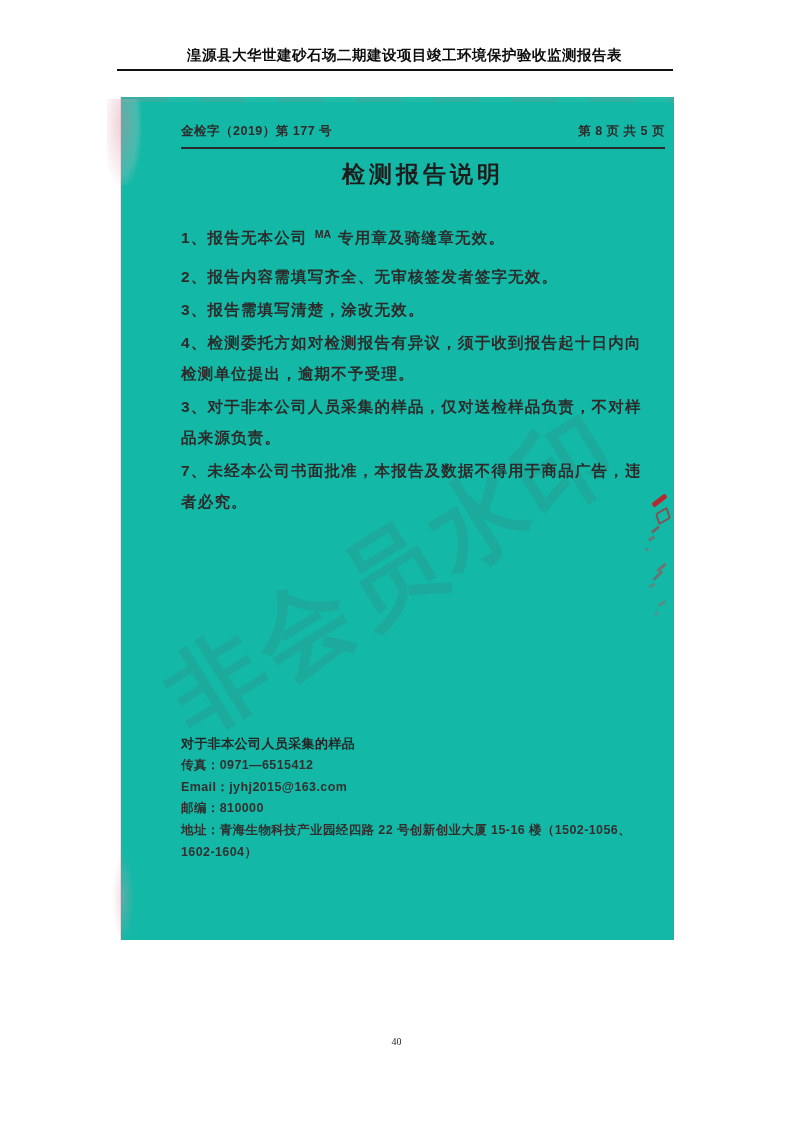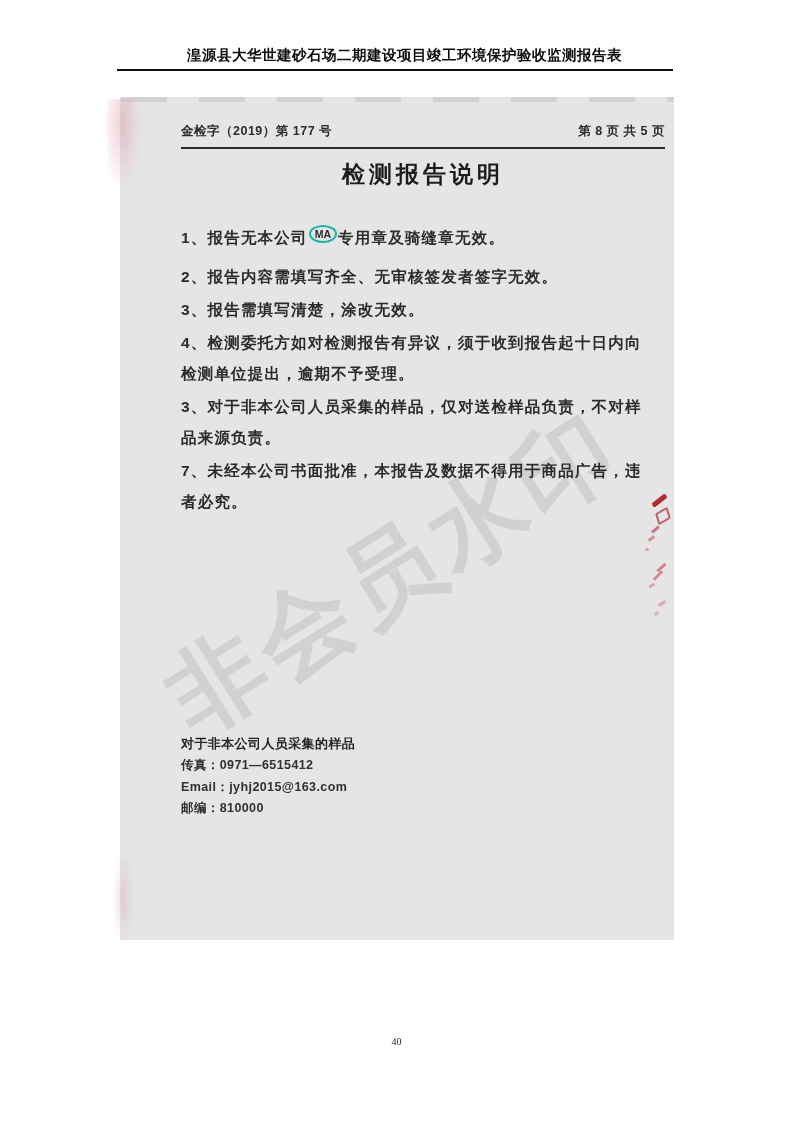--- a/index.html
+++ b/index.html
@@ -16,21 +16,21 @@
     letter-spacing:.5px;
     margin-left:8px;
   }
   .doc-header-rule{
     position:absolute;top:69px;left:117px;width:556px;height:2px;
     background:#101010;
   }
   
   .scan{
     position:absolute;left:120px;top:97px;width:553px;height:843px;
-    background:#e5e5e5;
+    background:#14b8a6;
     border-left:1px solid #ece4e4;
   }
   .scan-top-edge{
     position:absolute;top:0;left:0;right:0;height:5px;
     background:repeating-linear-gradient(90deg,
       rgba(150,150,150,.45) 0 46px, rgba(225,225,225,.12) 46px 78px);
     opacity:.55;
   }
   .smudge-top-left{
     position:absolute;left:-14px;top:2px;width:34px;height:86px;
@@ -156,16 +156,17 @@
     <span class="fr8"></span>
     <span class="fr9"></span>
     <span class="fr10"></span>
   </div>
 
   <div class="company">
     <div class="name">对于非本公司人员采集的样品</div>
     <div>传真：0971—6515412</div>
     <div>Email：jyhj2015@163.com</div>
     <div>邮编：810000</div>
+    <div>地址：青海生物科技产业园经四路 22 号创新创业大厦 15-16 楼（1502-1056、1602-1604）</div>
   </div>
 </div>
 
 <div class="page-number">40</div>
 
 </body></html>

